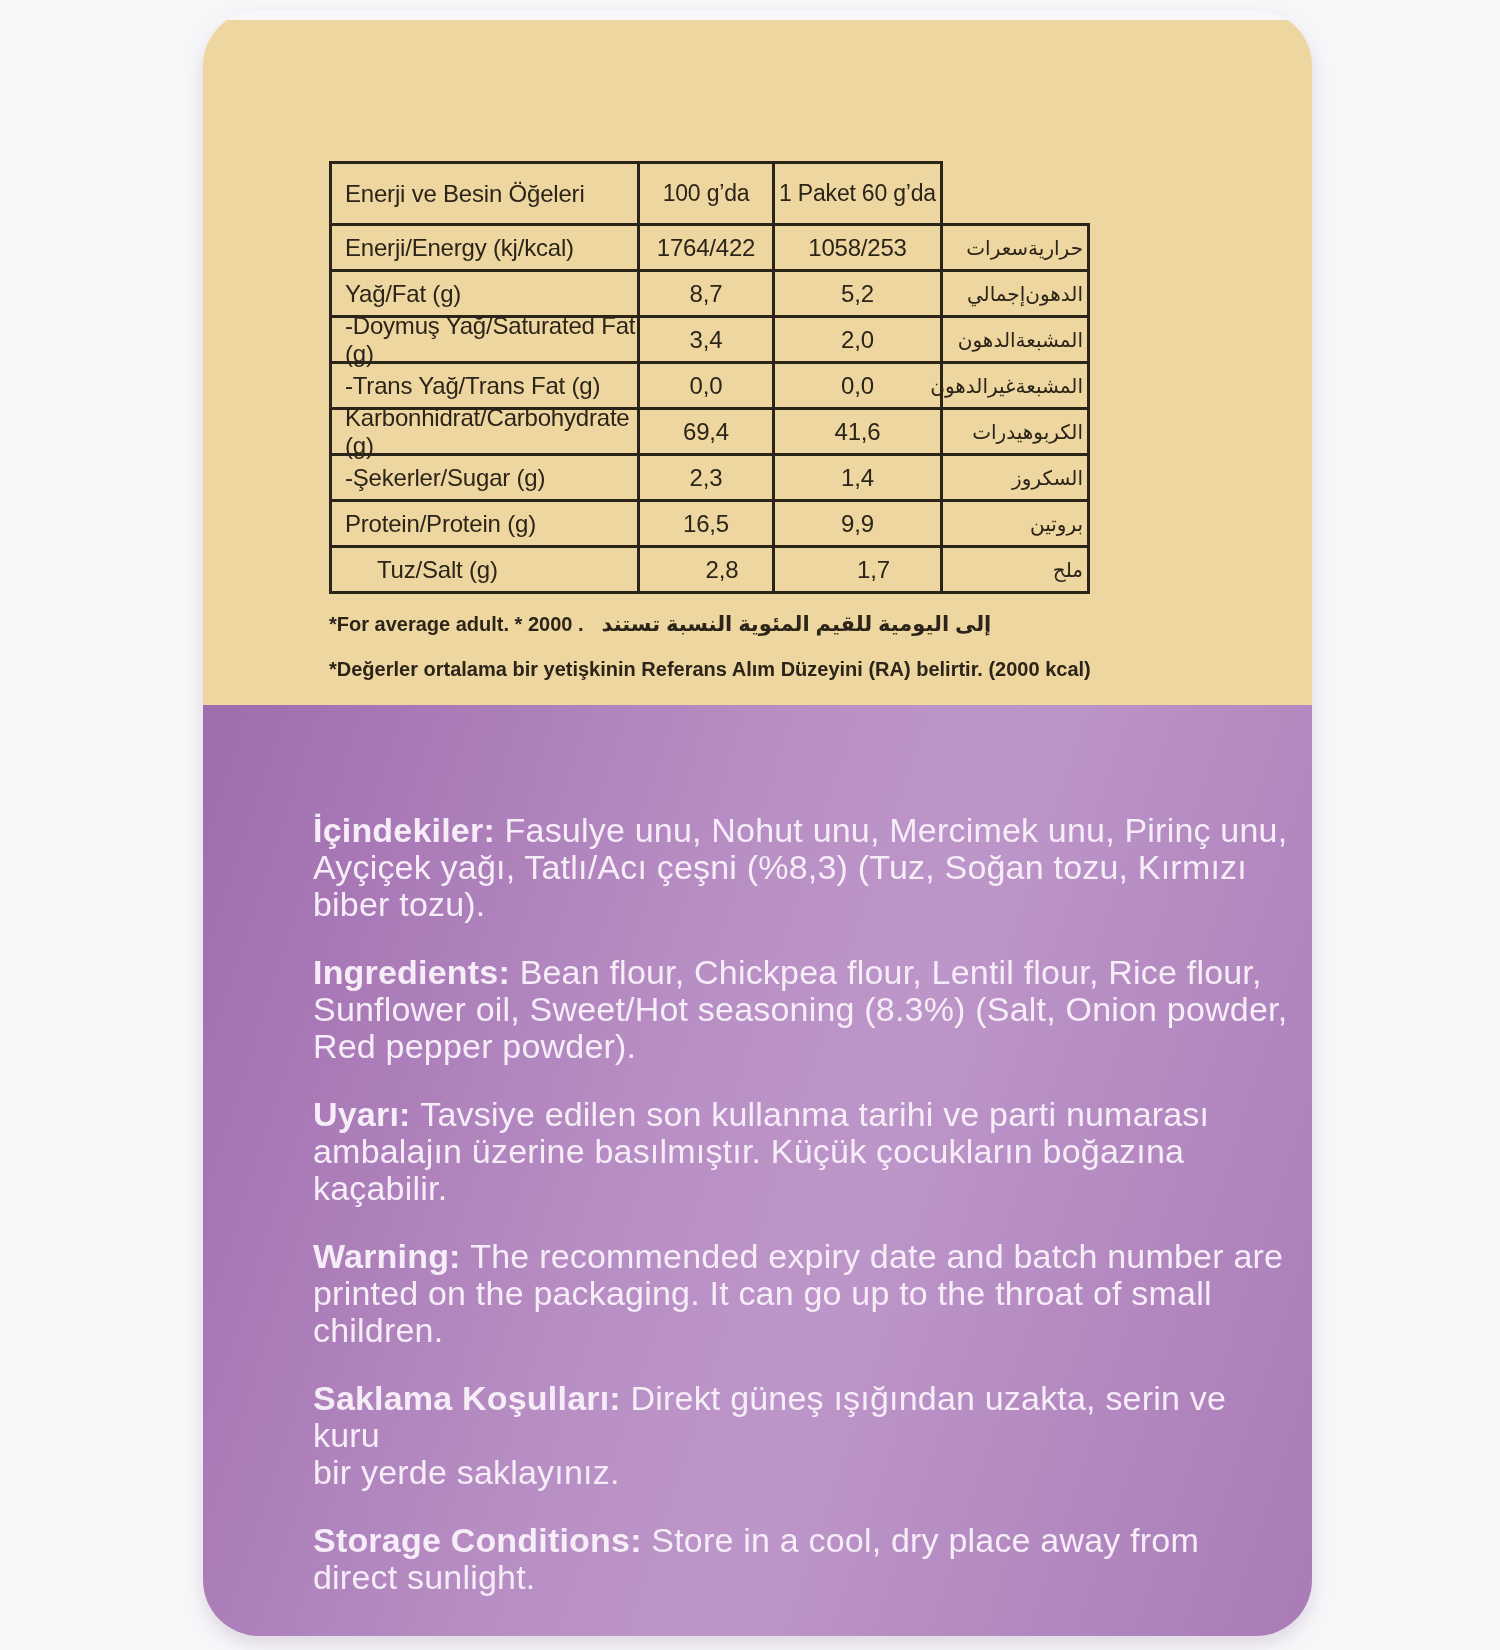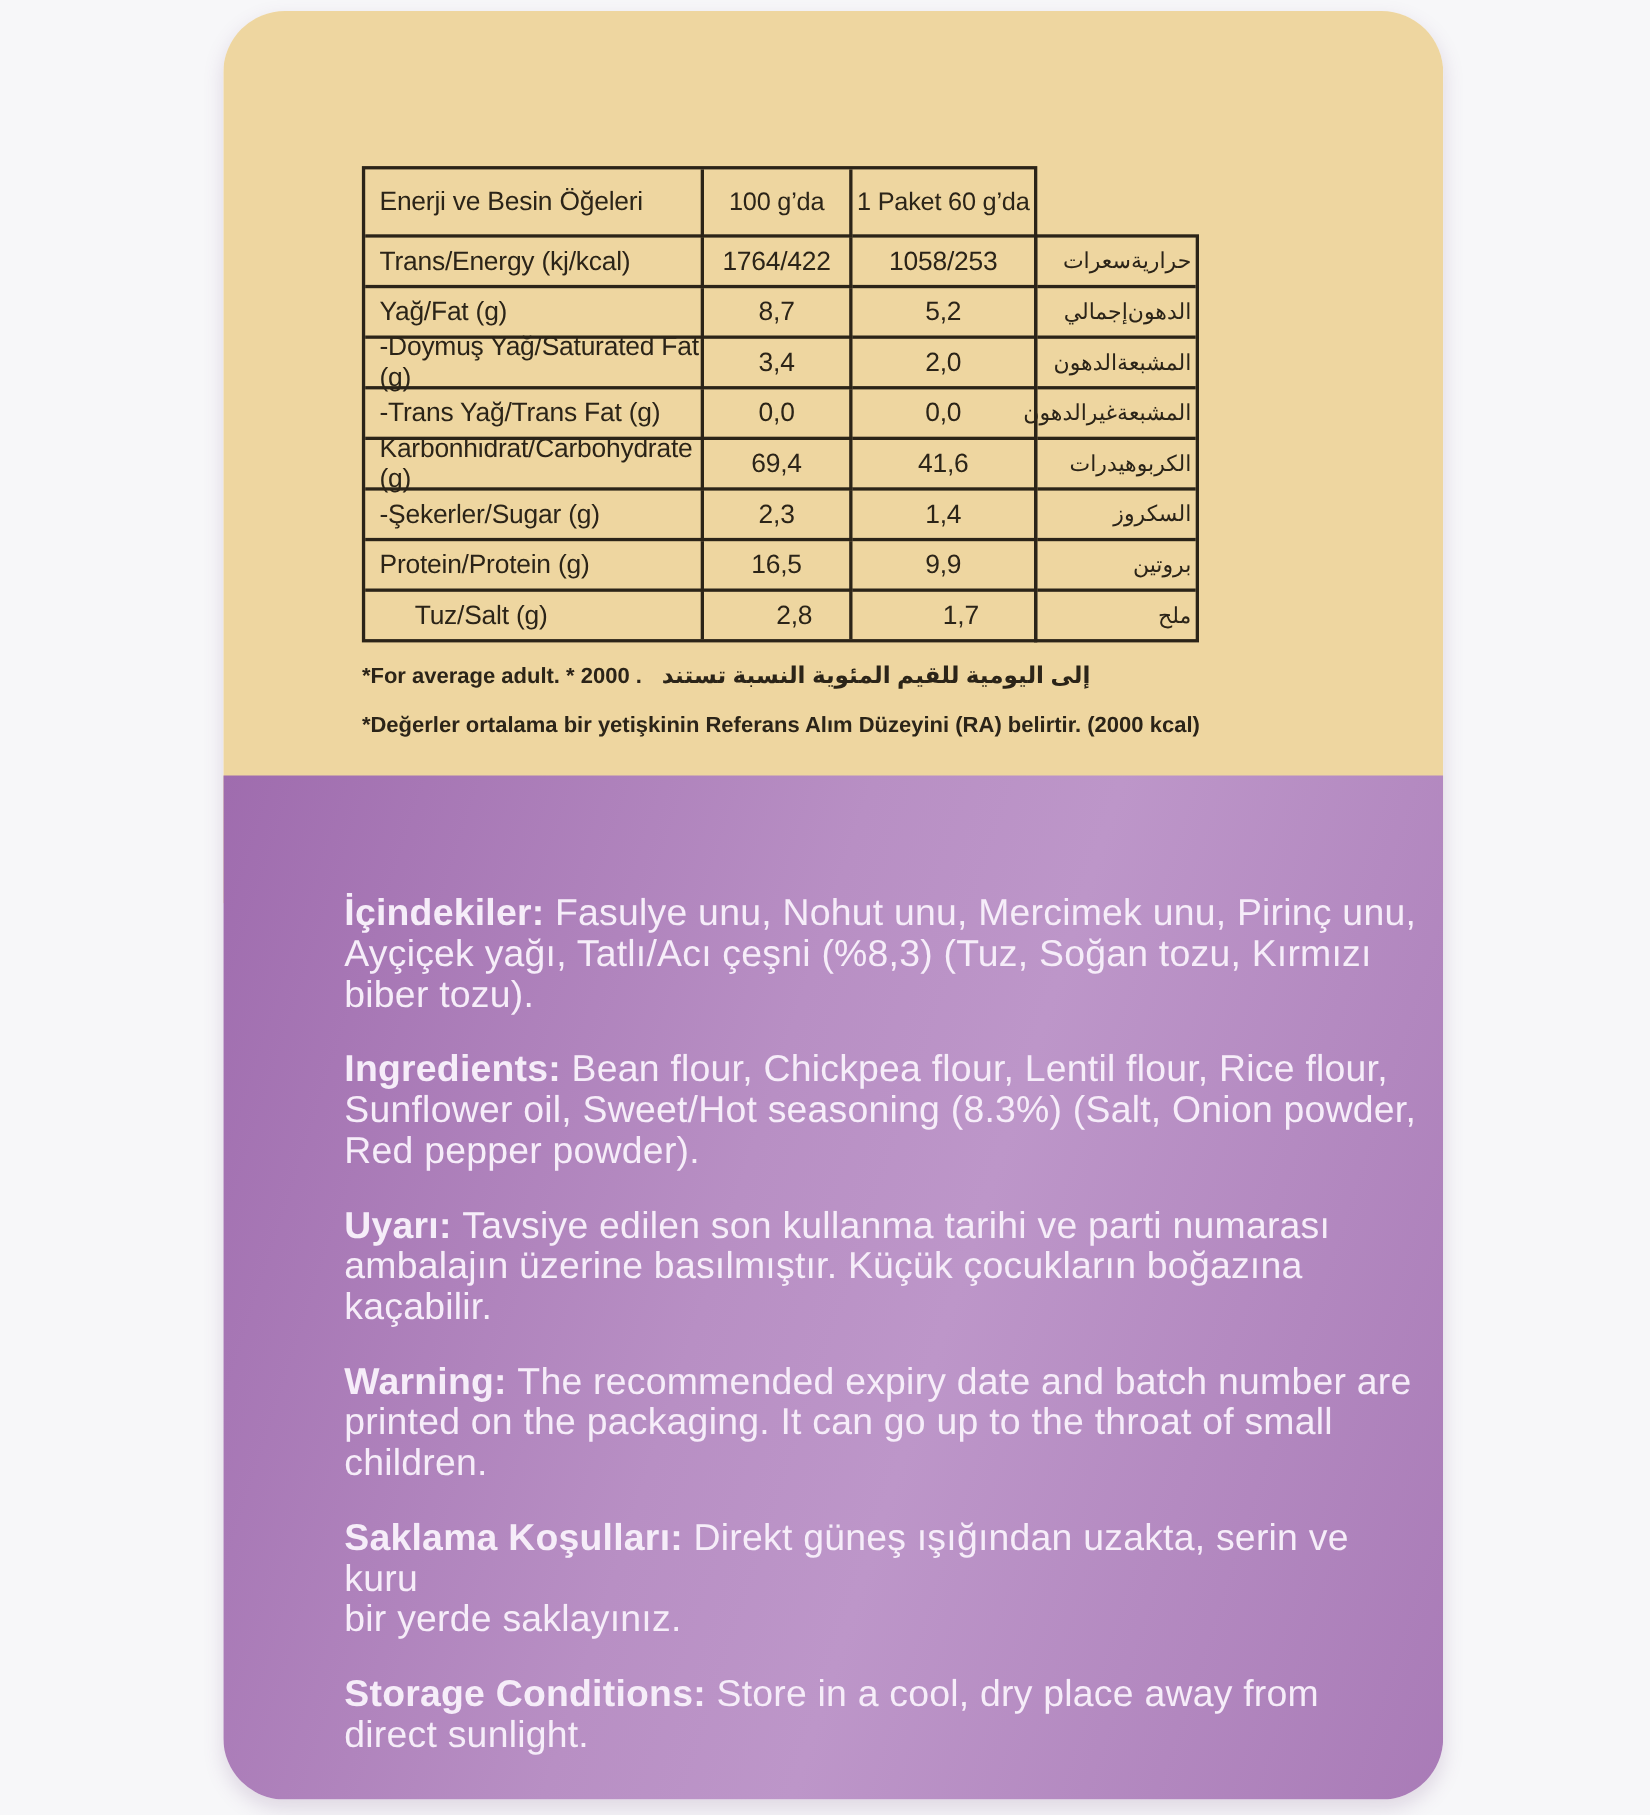--- a/index.html
+++ b/index.html
@@ -12,21 +12,21 @@
   }
   .card{
     position:absolute;left:203px;top:10px;
     width:1109px;height:1626px;
     border-radius:56px;
     overflow:hidden;
     box-shadow:0 8px 18px rgba(110,70,130,.18);
   }
   
   .card-top{
-    position:absolute;left:0;top:0;width:100%;height:811px;
+    position:absolute;left:0;top:10px;width:100%;height:811px;
     background:#eed6a0;
   }
   .ntable{position:absolute;left:126px;top:141px;}
   .main-tbl{
     display:grid;
     grid-template-columns:308px 135px 165px;
     width:614px;
     border:3px solid #2b2418;
     box-sizing:border-box;
     background:transparent;
@@ -101,21 +101,21 @@
 <div class="card">
 
   <div class="card-top">
     <div class="ntable">
 
       <div class="main-tbl">
         <div class="cell hc lbl c1">Enerji ve Besin Öğeleri</div>
         <div class="cell hc hdr2 c2">100 g’da</div>
         <div class="cell hc hdr2 c3">1 Paket 60 g’da</div>
 
-      <div class="cell dc lbl c1">Trans/Energy (kj/kcal)</div>
+      <div class="cell dc lbl c1">Enerji/Energy (kj/kcal)</div>
           <div class="cell dc val c2">1764/422</div>
           <div class="cell dc val c3">1058/253</div>
           <div class="cell dc lbl c1">Yağ/Fat (g)</div>
           <div class="cell dc val c2">8,7</div>
           <div class="cell dc val c3">5,2</div>
           <div class="cell dc lbl c1">-Doymuş Yağ/Saturated Fat (g)</div>
           <div class="cell dc val c2">3,4</div>
           <div class="cell dc val c3">2,0</div>
           <div class="cell dc lbl c1">-Trans Yağ/Trans Fat (g)</div>
           <div class="cell dc val c2">0,0</div>

